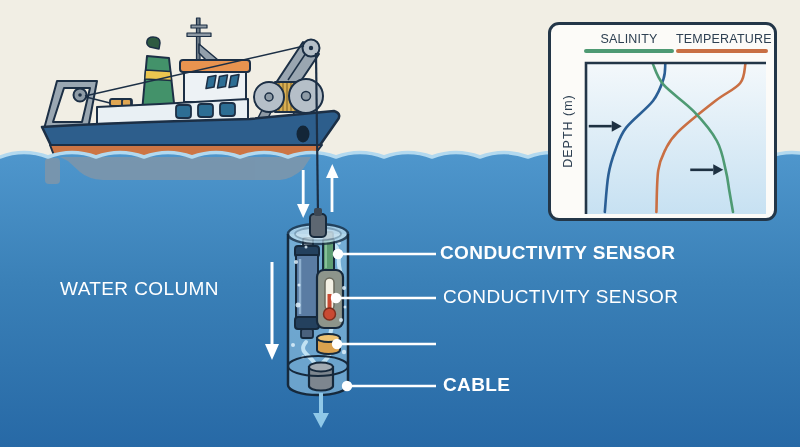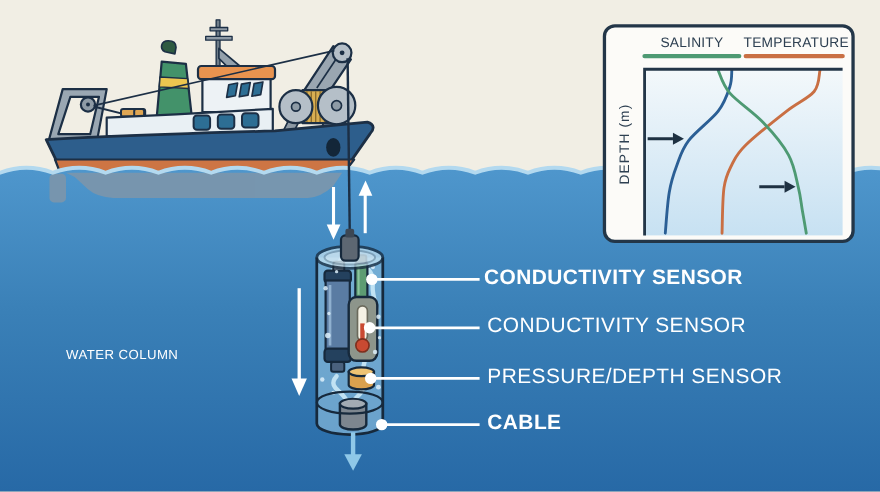--- a/index.html
+++ b/index.html
@@ -6,21 +6,21 @@
   .scene{
     position:relative;width:800px;height:447px;overflow:hidden;
     font-family:"Liberation Sans",sans-serif;background:#f1eee4;
   }
   .scene svg{display:block}
   #bg-svg{position:absolute;left:0;top:0;}
   .lbl{
     position:absolute;color:#ffffff;font-size:19px;font-weight:500;
     letter-spacing:.4px;white-space:nowrap;line-height:1.1;
   }
-  .water-col{font-size:12px;margin-top:37px;}
+  .water-col{font-size:19px;}
   
   .chart-card{
     position:absolute;left:548px;top:22px;width:229px;height:199px;
     background:#fcfbf8;border:3px solid #233648;border-radius:11px;
     box-sizing:border-box;
   }
   .legend-item{position:absolute;text-align:center;color:#2e4052;
     font-size:12.5px;font-weight:500;letter-spacing:.2px;}
   .legend-bar{height:3.5px;margin-top:3px;border-radius:2px;background:#999;}
   .legend-salinity{left:33px;top:7px;width:90px;}
@@ -232,21 +232,20 @@
         <circle cx="336" cy="298" r="5.2"></circle>
         <circle cx="337" cy="344" r="5.2"></circle>
         <circle cx="347" cy="386" r="5.2"></circle>
       </g>
     </g>
   </svg>
 
   <div class="lbl water-col" style="left:60px;top:279px;">WATER COLUMN</div>
   <div class="lbl" style="left:440px;top:243px;font-weight:bold;">CONDUCTIVITY SENSOR</div>
   <div class="lbl" style="left:443px;top:287px;">CONDUCTIVITY SENSOR</div>
-  <div class="lbl" style="left:443px;top:333px;">PRESSURE/DEPTH SENSOR</div>
   <div class="lbl" style="left:443px;top:375px;font-weight:bold;">CABLE</div>
 
   <div class="chart-card">
     <div class="legend-item legend-salinity">
       <span>SALINITY</span>
       <div class="legend-bar" style="background: rgb(78, 154, 115);"></div>
     </div>
     <div class="legend-item legend-temp">
       <span>TEMPERATURE</span>
       <div class="legend-bar" style="background: rgb(201, 111, 67);"></div>

